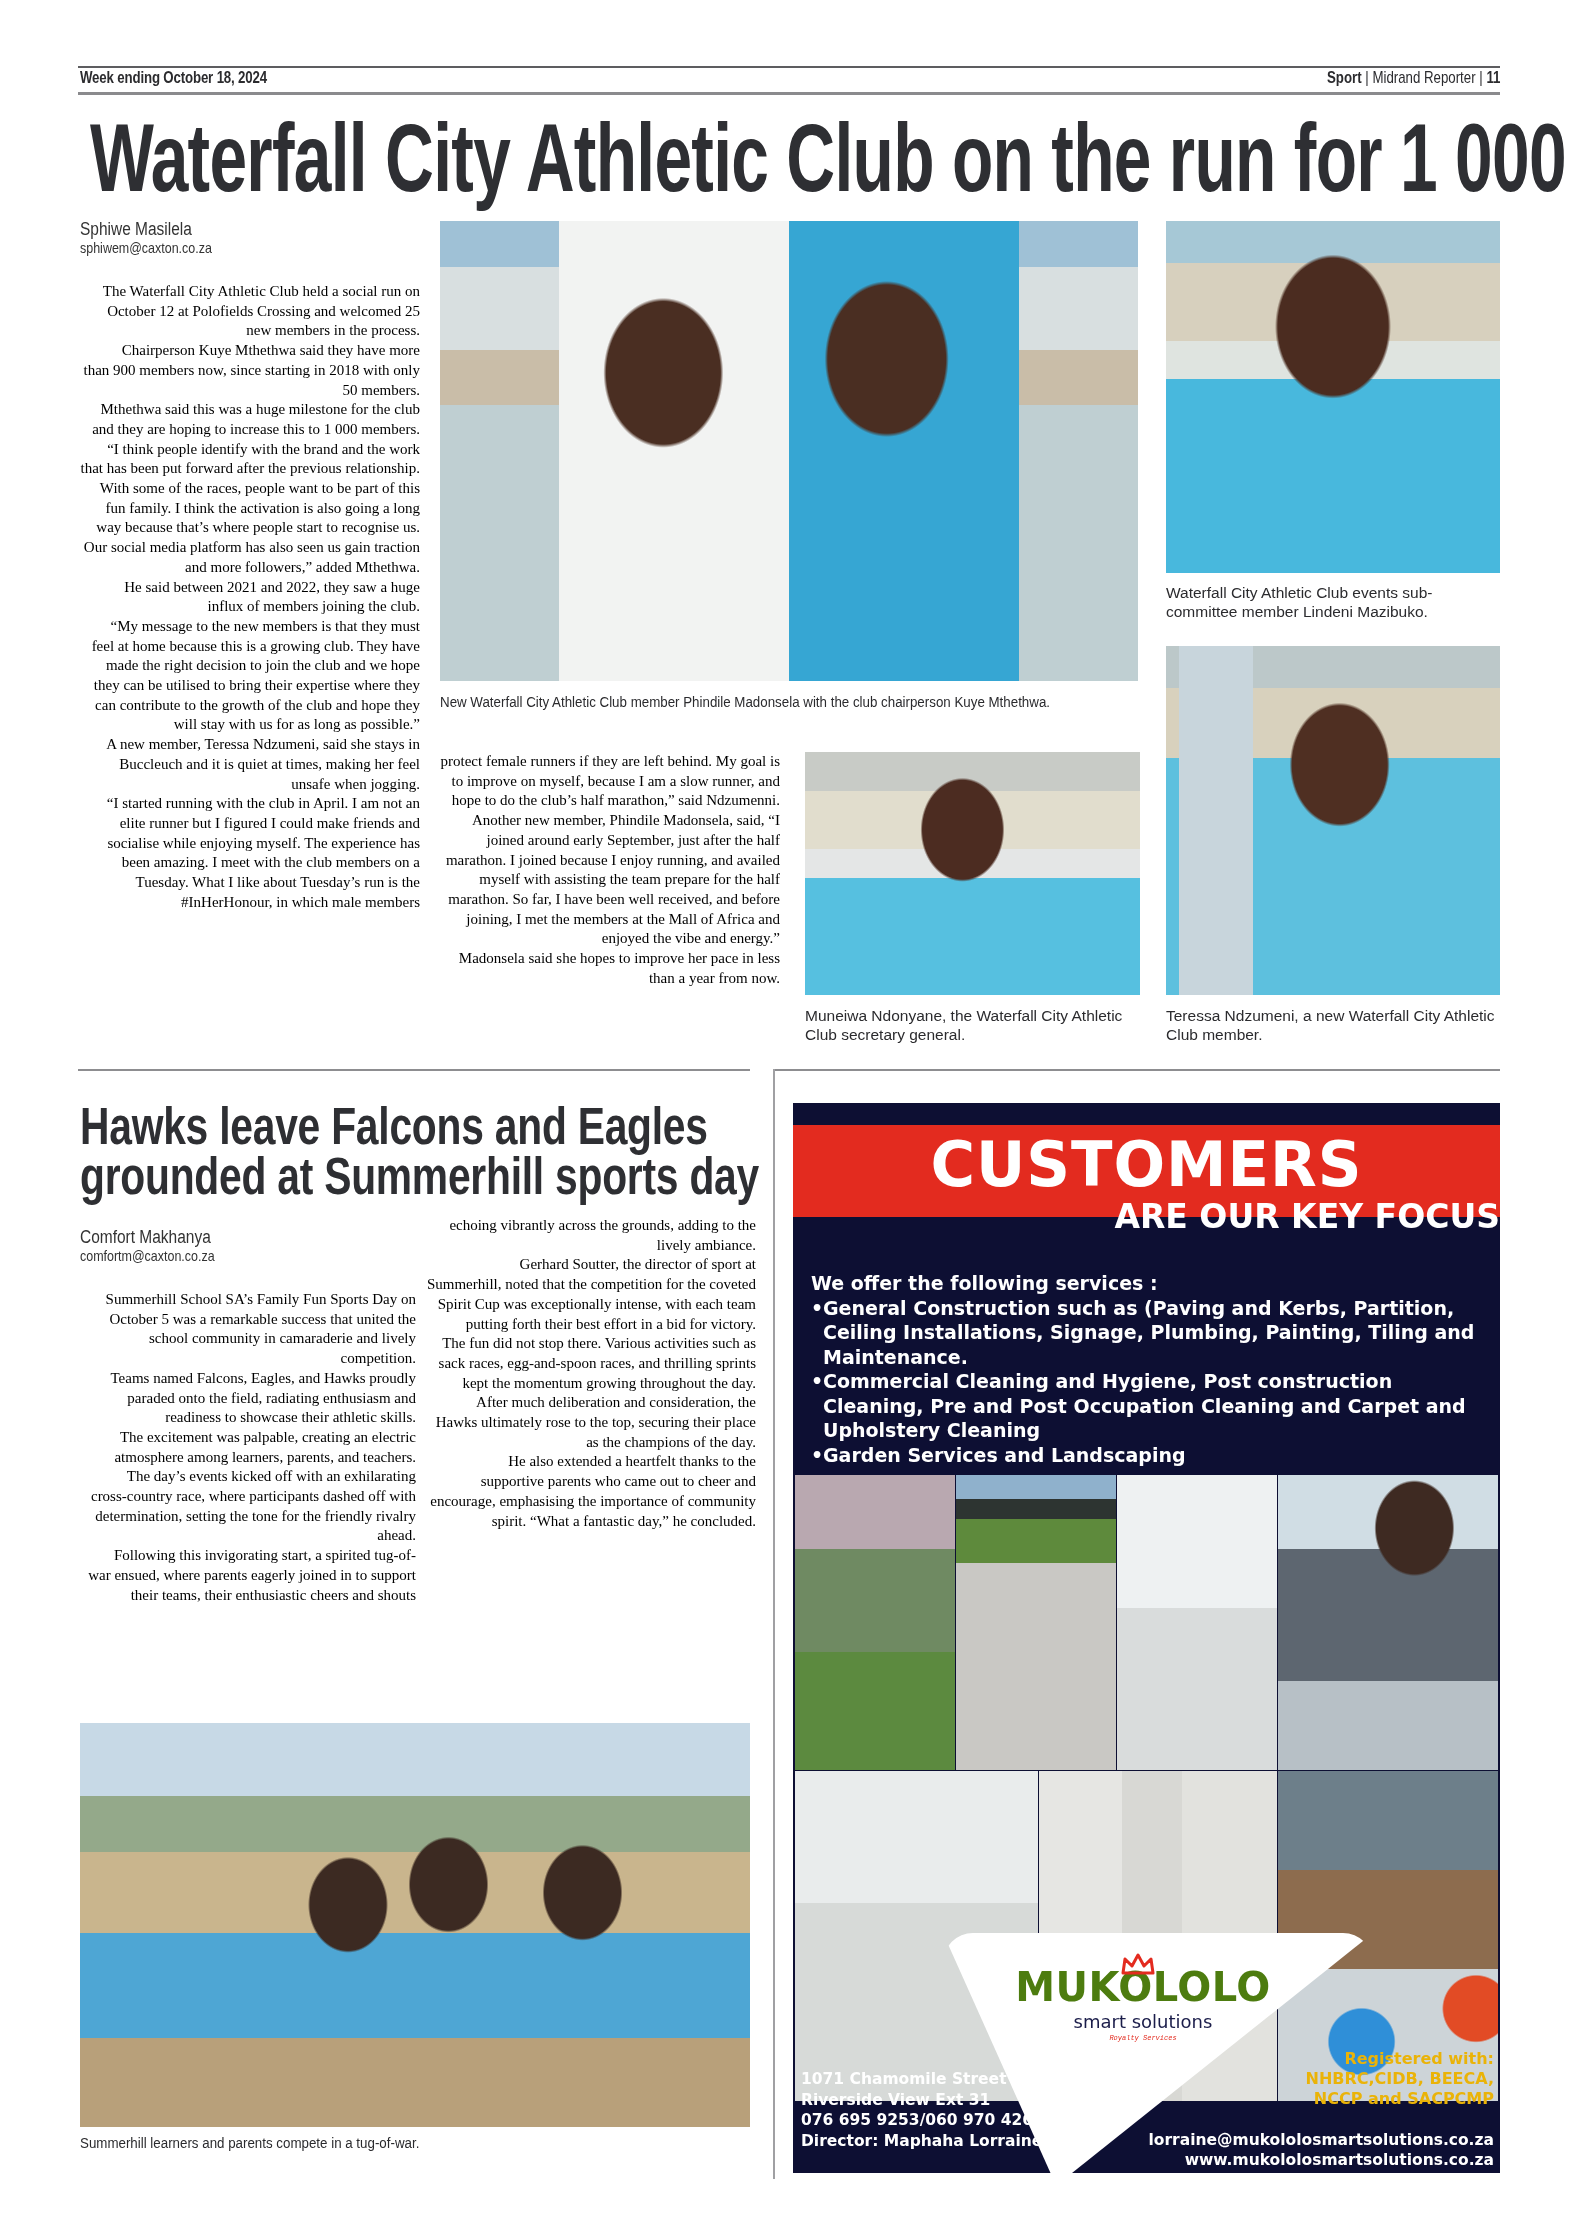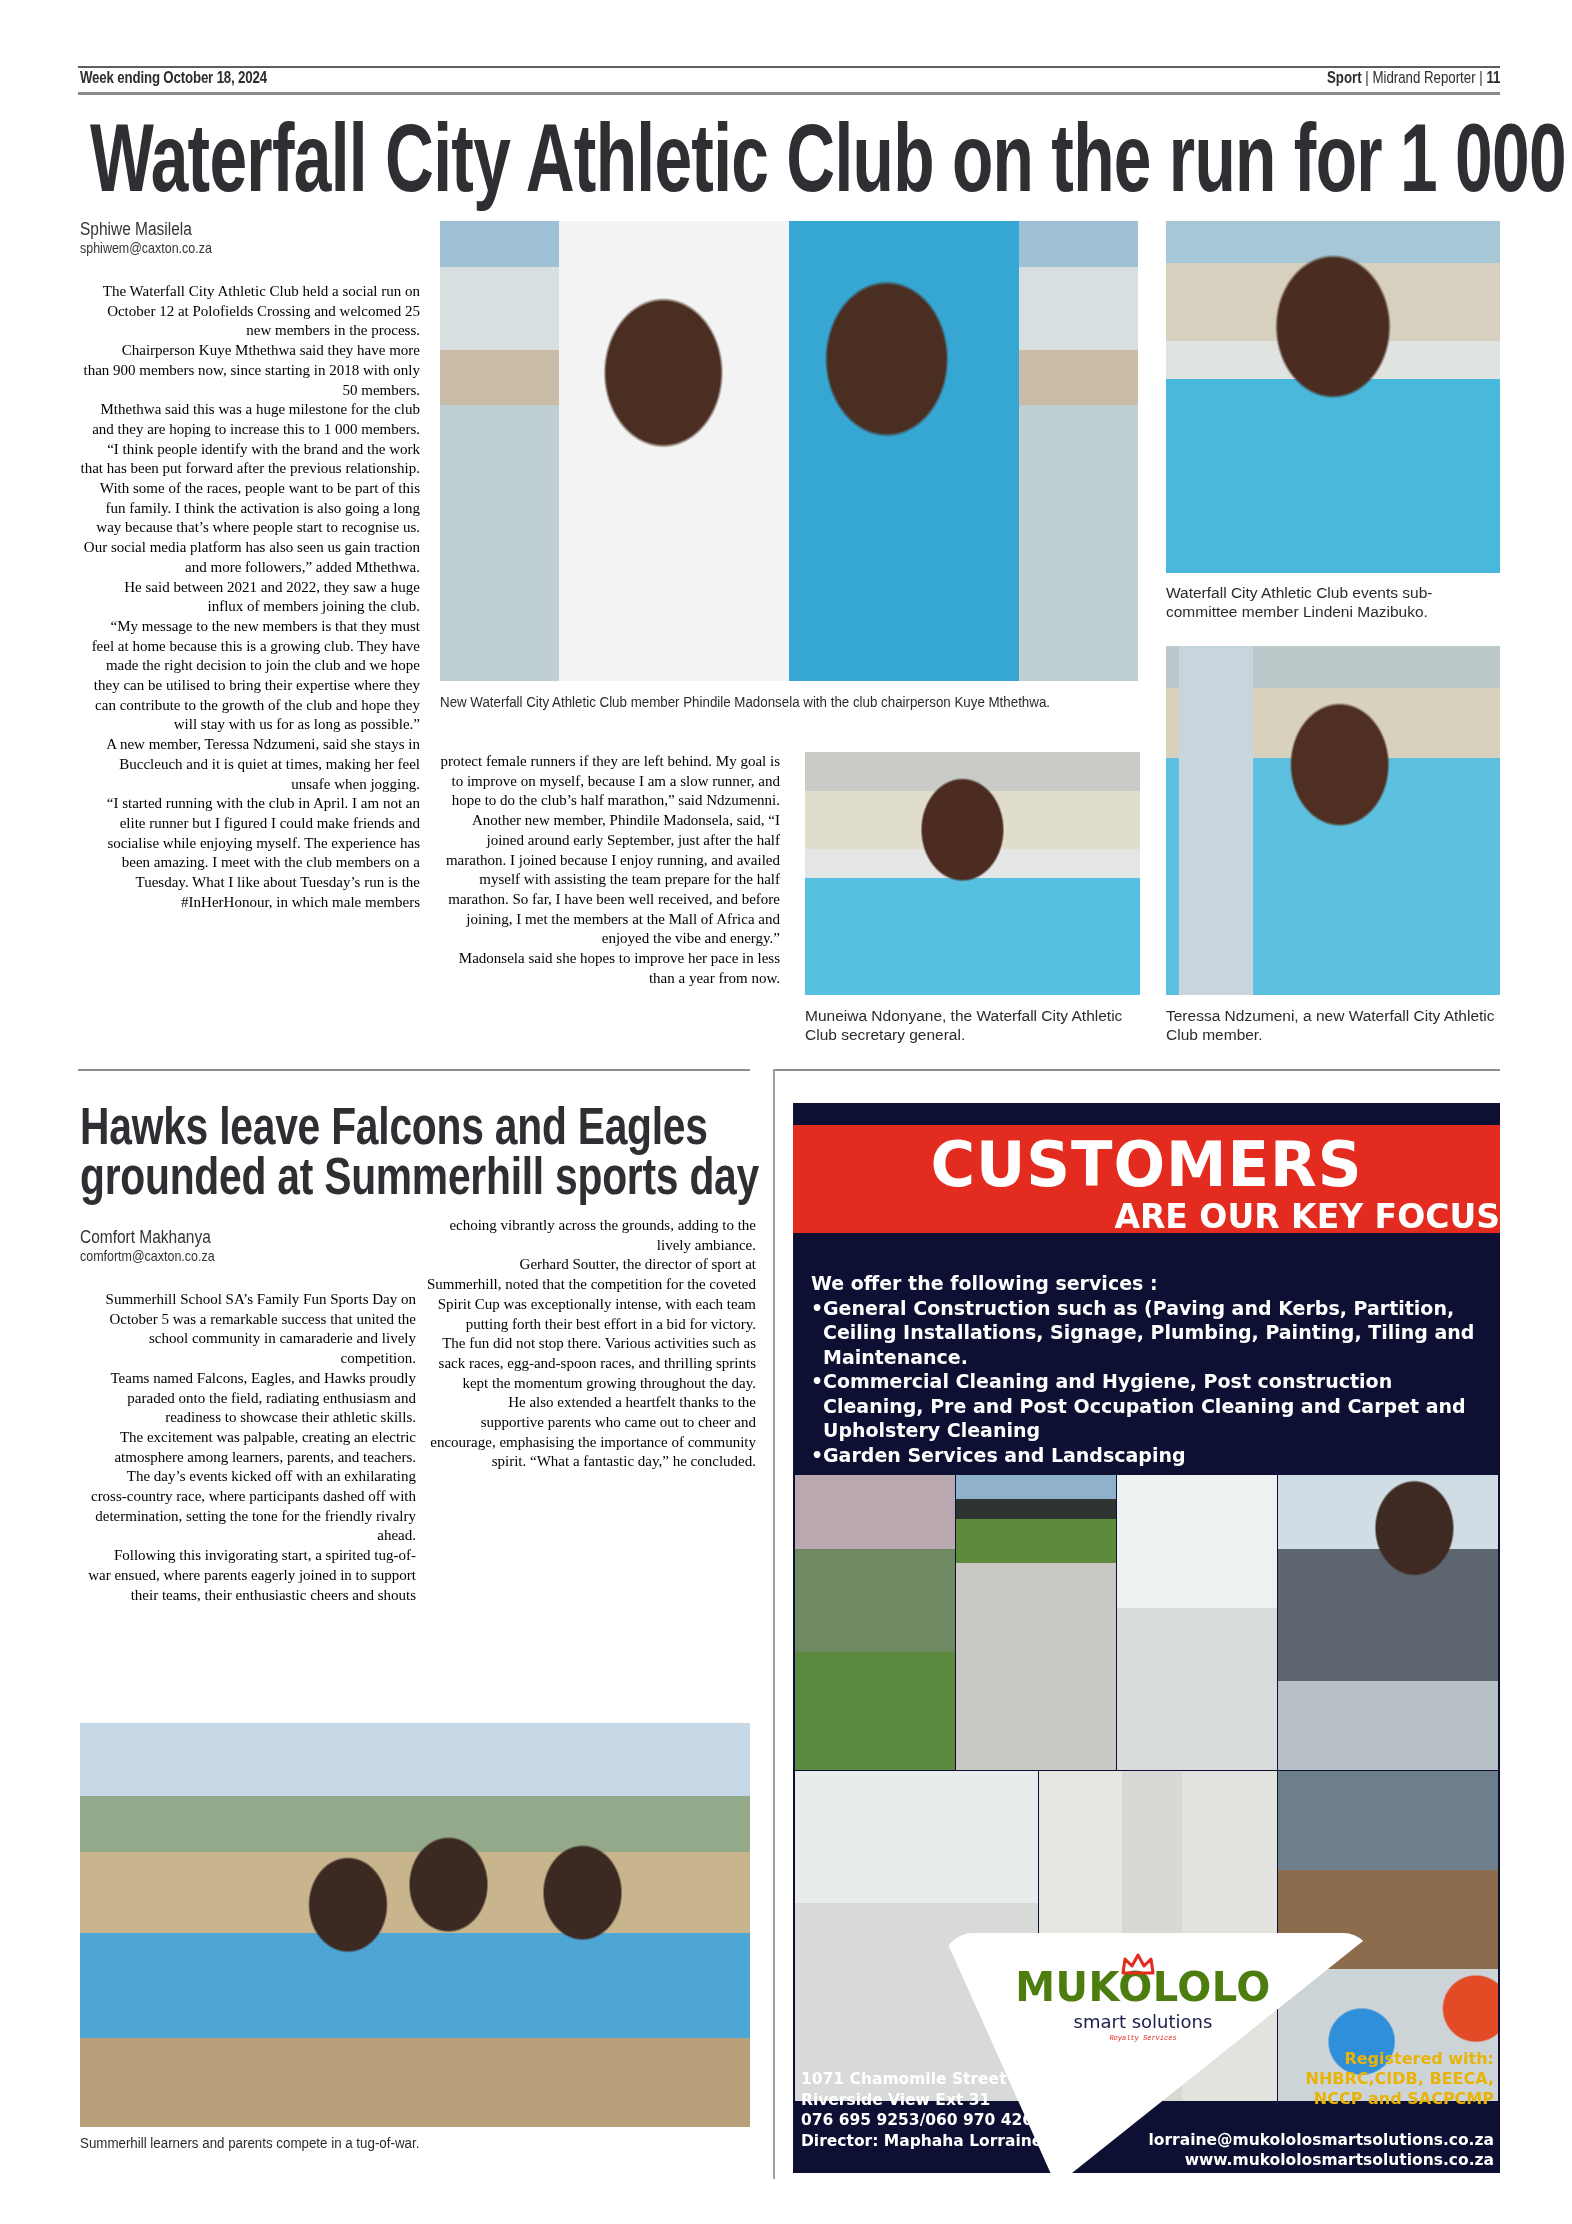--- a/index.html
+++ b/index.html
@@ -53,21 +53,21 @@
 
   
   .rule-h { height: 2px; background: #8d8d90; }
   .rule-v { width: 2px; background: #a0a0a3; }
 
   
   .headline-2 { left: 80px; top: 1102px; font-family: "Liberation Sans", sans-serif; font-size: 51px; line-height: 50px; color: #2e2f33; white-space: nowrap; transform: scaleX(0.8); transform-origin: left top; letter-spacing: -0.3px; }
 
   
   .ad { left: 793px; top: 1103px; width: 707px; height: 1070px; background: #0d0f33; overflow: hidden; }
-  .ad-red { position: absolute; left: 0; top: 22px; width: 100%; height: 108px; background: #e32b1f; }
+  .ad-red { position: absolute; left: 0; top: 22px; width: 100%; height: 92px; background: #e32b1f; }
   .ad-title1 { position: absolute; left: 0; width: 100%; top: 6px; text-align: center; font-family: "DejaVu Sans", sans-serif; font-weight: bold; font-size: 62px; line-height: 68px; color: #ffffff; letter-spacing: 1px; transform: scaleX(0.98); }
   .ad-title2 { position: absolute; left: 0; width: 100%; top: 72px; text-align: right; font-family: "DejaVu Sans", sans-serif; font-weight: bold; font-size: 33px; line-height: 40px; color: #ffffff; }
   .ad-services { position: absolute; left: 18px; top: 168px; width: 680px; font-family: "DejaVu Sans", sans-serif; font-weight: bold; font-size: 19px; line-height: 24.5px; color: #ffffff; }
   .ad-services .intro { margin-bottom: 0; }
   .ad-services .item { position: relative; padding-left: 12px; }
   .ad-services .item .bullet { position: absolute; left: 0; top: 0; }
   .ad-grid { position: absolute; left: 2px; top: 372px; width: 703px; height: 455px; }
   .ad-tile { position: absolute; overflow: hidden; }
   .t-garden { background: linear-gradient(180deg, #b9a8b0 0 25%, #6f8a62 25% 60%, #5c8a3f 60% 100%); }
   .t-paving { background: linear-gradient(180deg, #8fb1cc 0 8%, #2d3431 8% 15%, #5e8a3c 15% 30%, #c9c8c4 30% 100%); }
@@ -157,20 +157,21 @@
   <p>Teams named Falcons, Eagles, and Hawks proudly paraded onto the field, radiating enthusiasm and readiness to showcase their athletic skills.</p>
   <p>The excitement was palpable, creating an electric atmosphere among learners, parents, and teachers.</p>
   <p>The day’s events kicked off with an exhilarating cross-country race, where participants dashed off with determination, setting the tone for the friendly rivalry ahead.</p>
   <p>Following this invigorating start, a spirited tug-of-war ensued, where parents eagerly joined in to support their teams, their enthusiastic cheers and shouts</p>
 </div>
 
 <div class="abs body-col" style="left:426px; top:1216px; width:330px;">
   <p class="first">echoing vibrantly across the grounds, adding to the lively ambiance.</p>
   <p>Gerhard Soutter, the director of sport at Summerhill, noted that the competition for the coveted Spirit Cup was exceptionally intense, with each team putting forth their best effort in a bid for victory.</p>
   <p>The fun did not stop there. Various activities such as sack races, egg-and-spoon races, and thrilling sprints kept the momentum growing throughout the day.</p>
+  <p>After much deliberation and consideration, the Hawks ultimately rose to the top, securing their place as the champions of the day.</p>
   <p>He also extended a heartfelt thanks to the supportive parents who came out to cheer and encourage, emphasising the importance of community spirit. “What a fantastic day,” he concluded.</p>
 </div>
 
 <div class="abs photo ph-tug" style="left:80px; top:1723px; width:670px; height:404px;"></div>
 <div class="abs caption narrow" style="left:80px; top:2133px; width:700px;">Summerhill learners and parents compete in a tug-of-war.</div>
 
 <div class="abs ad">
   <div class="ad-red">
     <div class="ad-title1">CUSTOMERS</div>
     <div class="ad-title2">ARE OUR KEY FOCUS</div>

